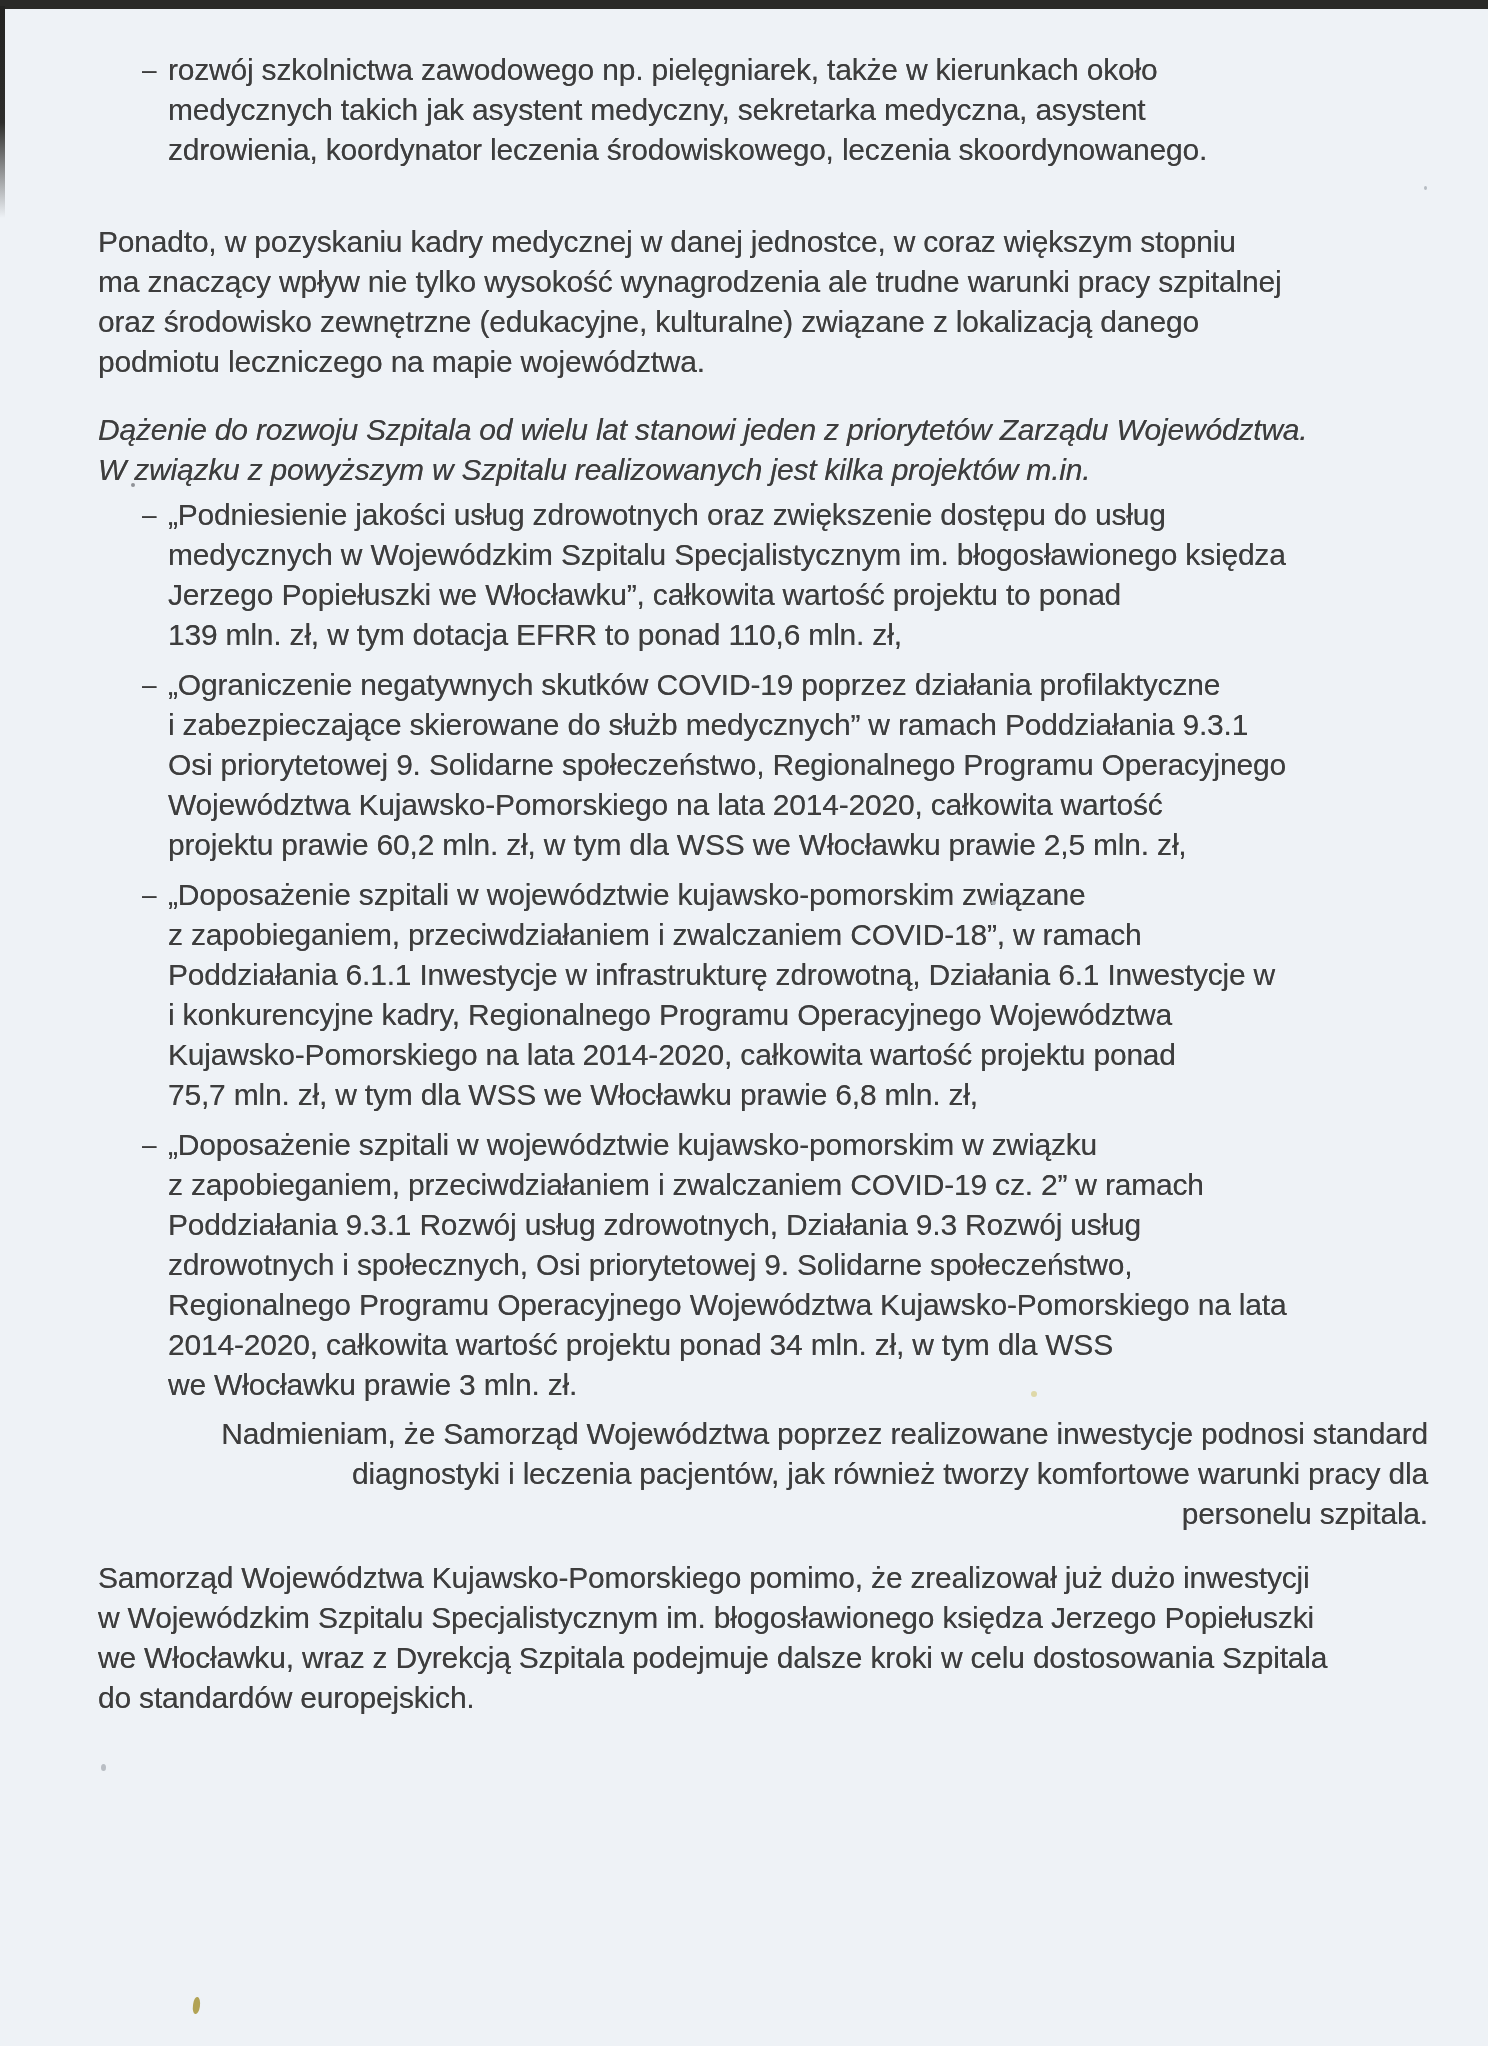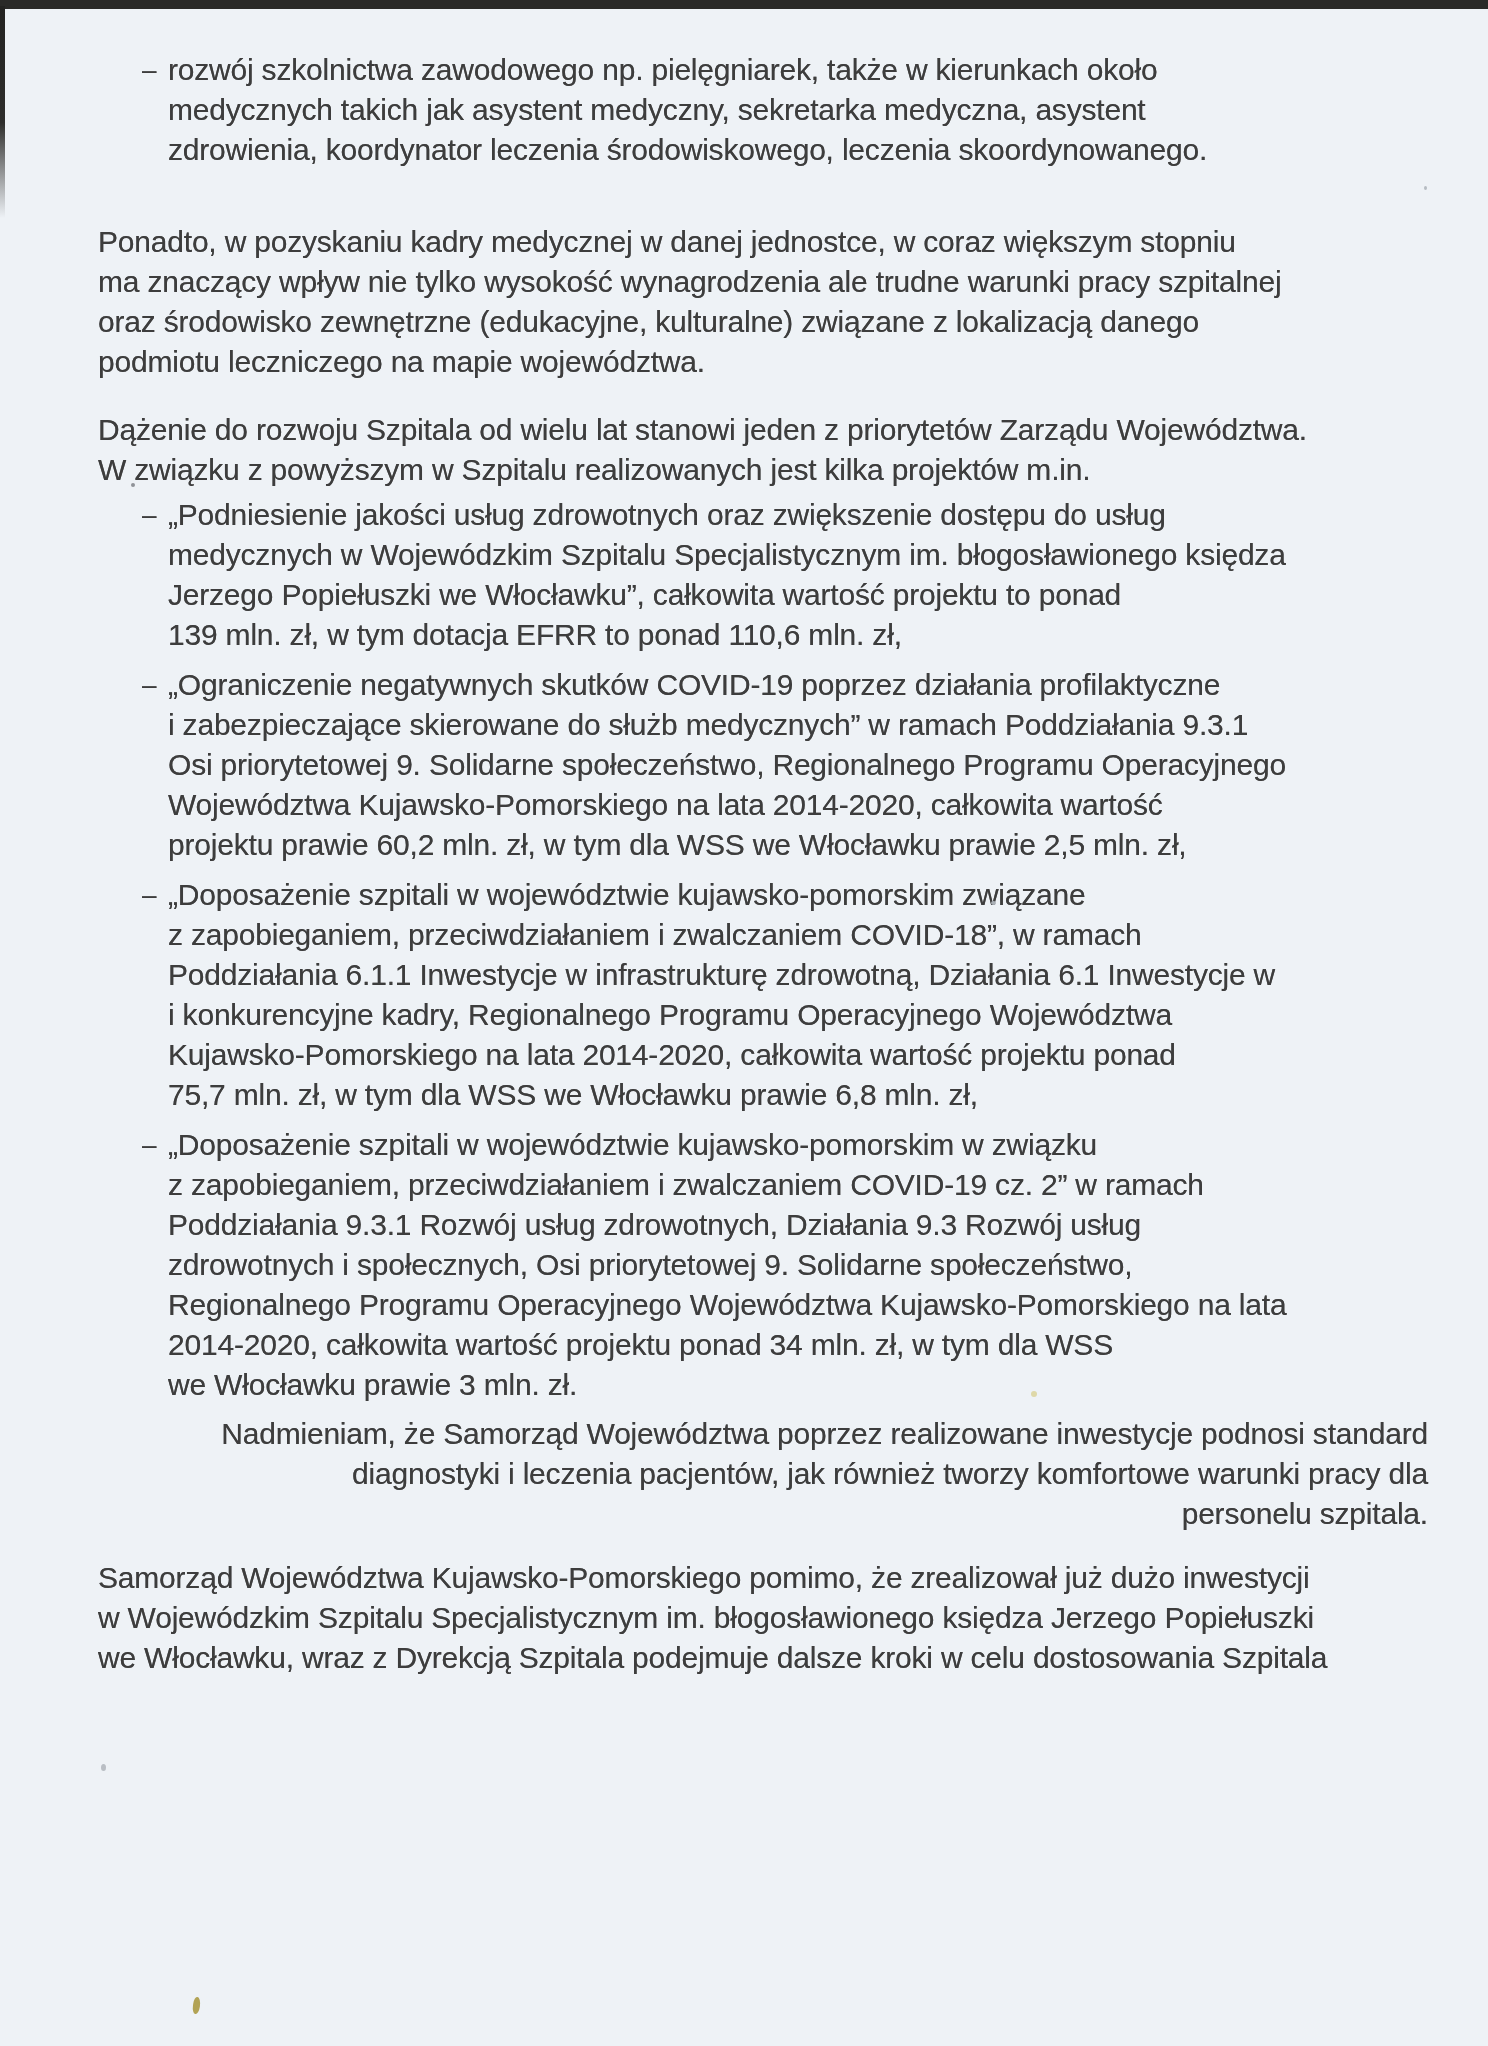--- a/index.html
+++ b/index.html
@@ -52,21 +52,21 @@
   .line {
     white-space: pre;
     line-height: 40px;
     height: 40px;
     font-size: 30px;
     letter-spacing: -0.2px;
     text-shadow: 0 0 0.5px rgba(61,61,61,0.75);
   }
   .block { margin: 0; }
   .block:nth-child(2) { margin-top: 52px; }
-  .block:nth-child(3) { margin-top: 28px; }
+  .block:nth-child(3) { margin-top: 28px; font-style: italic; }
   .block:nth-child(4) { margin-top: 5px;  }
   .block:nth-child(5) { margin-top: 9px; text-align: right;  }
   .block:nth-child(6) { margin-top: 24px; }
 
   .list-item { display: flex; align-items: flex-start; }
   .list-item + .list-item { margin-top: 10px; }
   .marker {
     flex: 0 0 70px;
     box-sizing: border-box;
     padding-left: 44px;
@@ -150,20 +150,21 @@
       </div>
       <div class="block paragraph">
         <div class="line">Nadmieniam, że Samorząd Województwa poprzez realizowane inwestycje podnosi standard</div>
         <div class="line">diagnostyki i leczenia pacjentów, jak również tworzy komfortowe warunki pracy dla</div>
         <div class="line">personelu szpitala.</div>
       </div>
       <div class="block paragraph">
         <div class="line">Samorząd Województwa Kujawsko-Pomorskiego pomimo, że zrealizował już dużo inwestycji</div>
         <div class="line">w Wojewódzkim Szpitalu Specjalistycznym im. błogosławionego księdza Jerzego Popiełuszki</div>
         <div class="line">we Włocławku, wraz z Dyrekcją Szpitala podejmuje dalsze kroki w celu dostosowania Szpitala</div>
+        <div class="line">do standardów europejskich.</div>
       </div>
     </div>
 
   <div class="speck speck-1"></div>
   <div class="speck speck-2"></div>
   <div class="speck speck-3"></div>
   <div class="speck speck-4"></div>
   <div class="speck speck-5"></div>
   <div class="speck speck-6"></div>
 </div>

